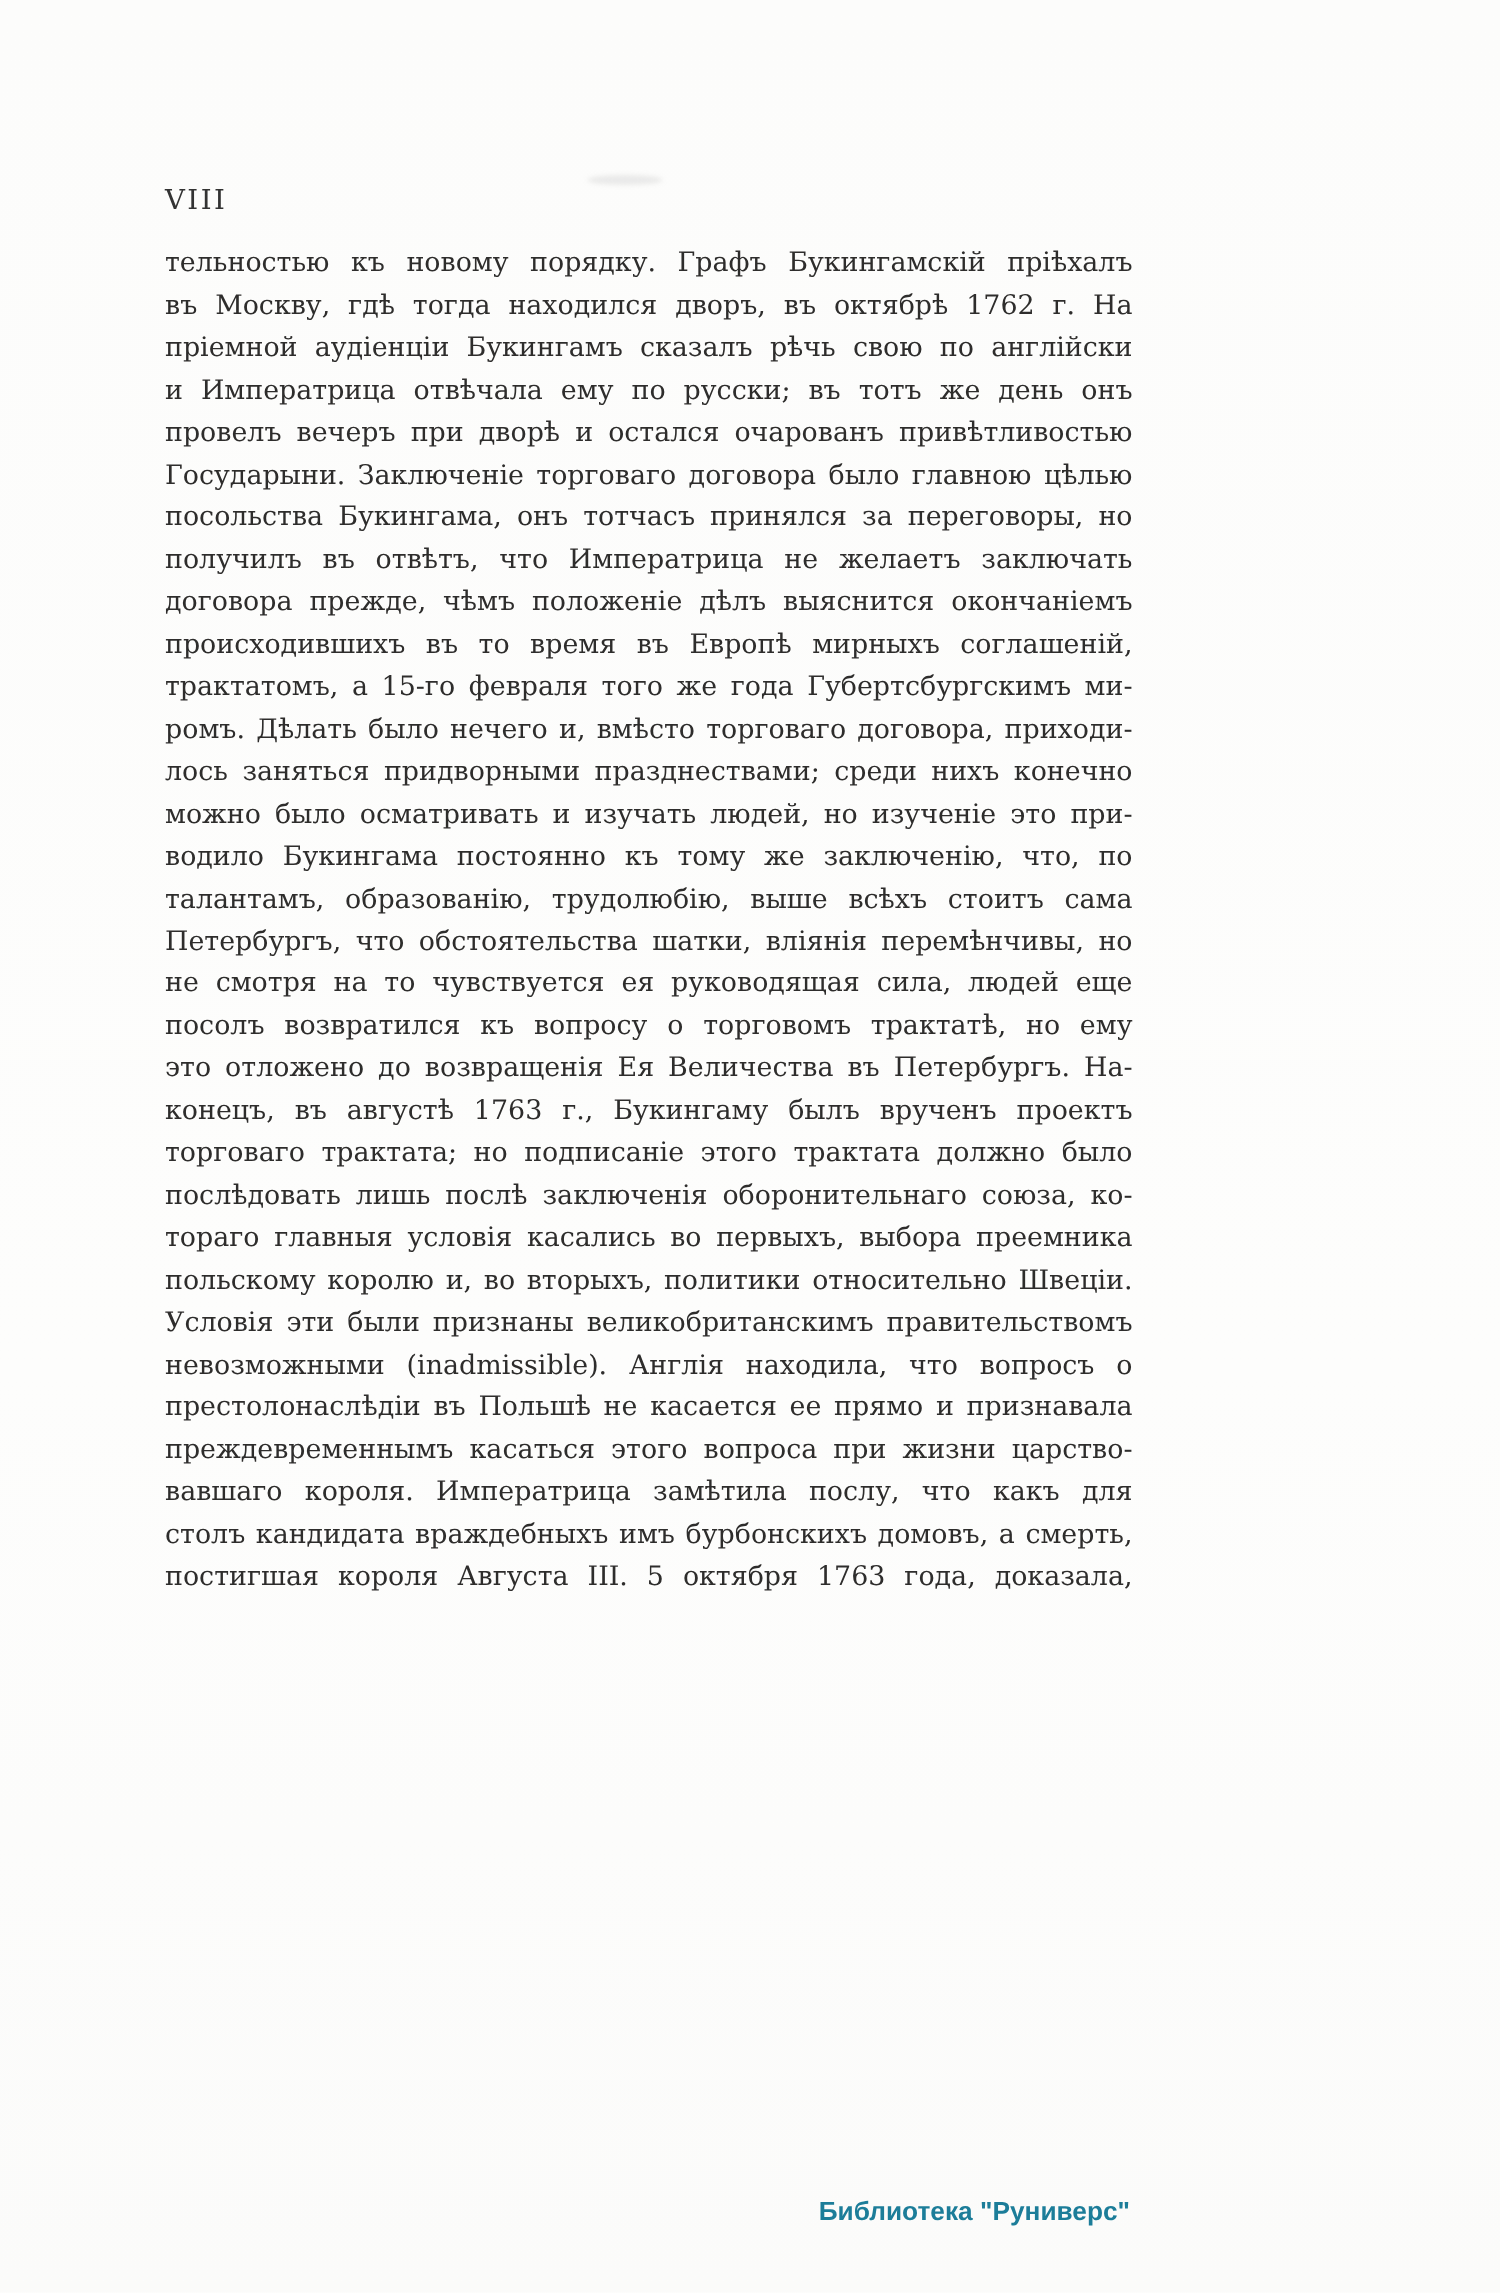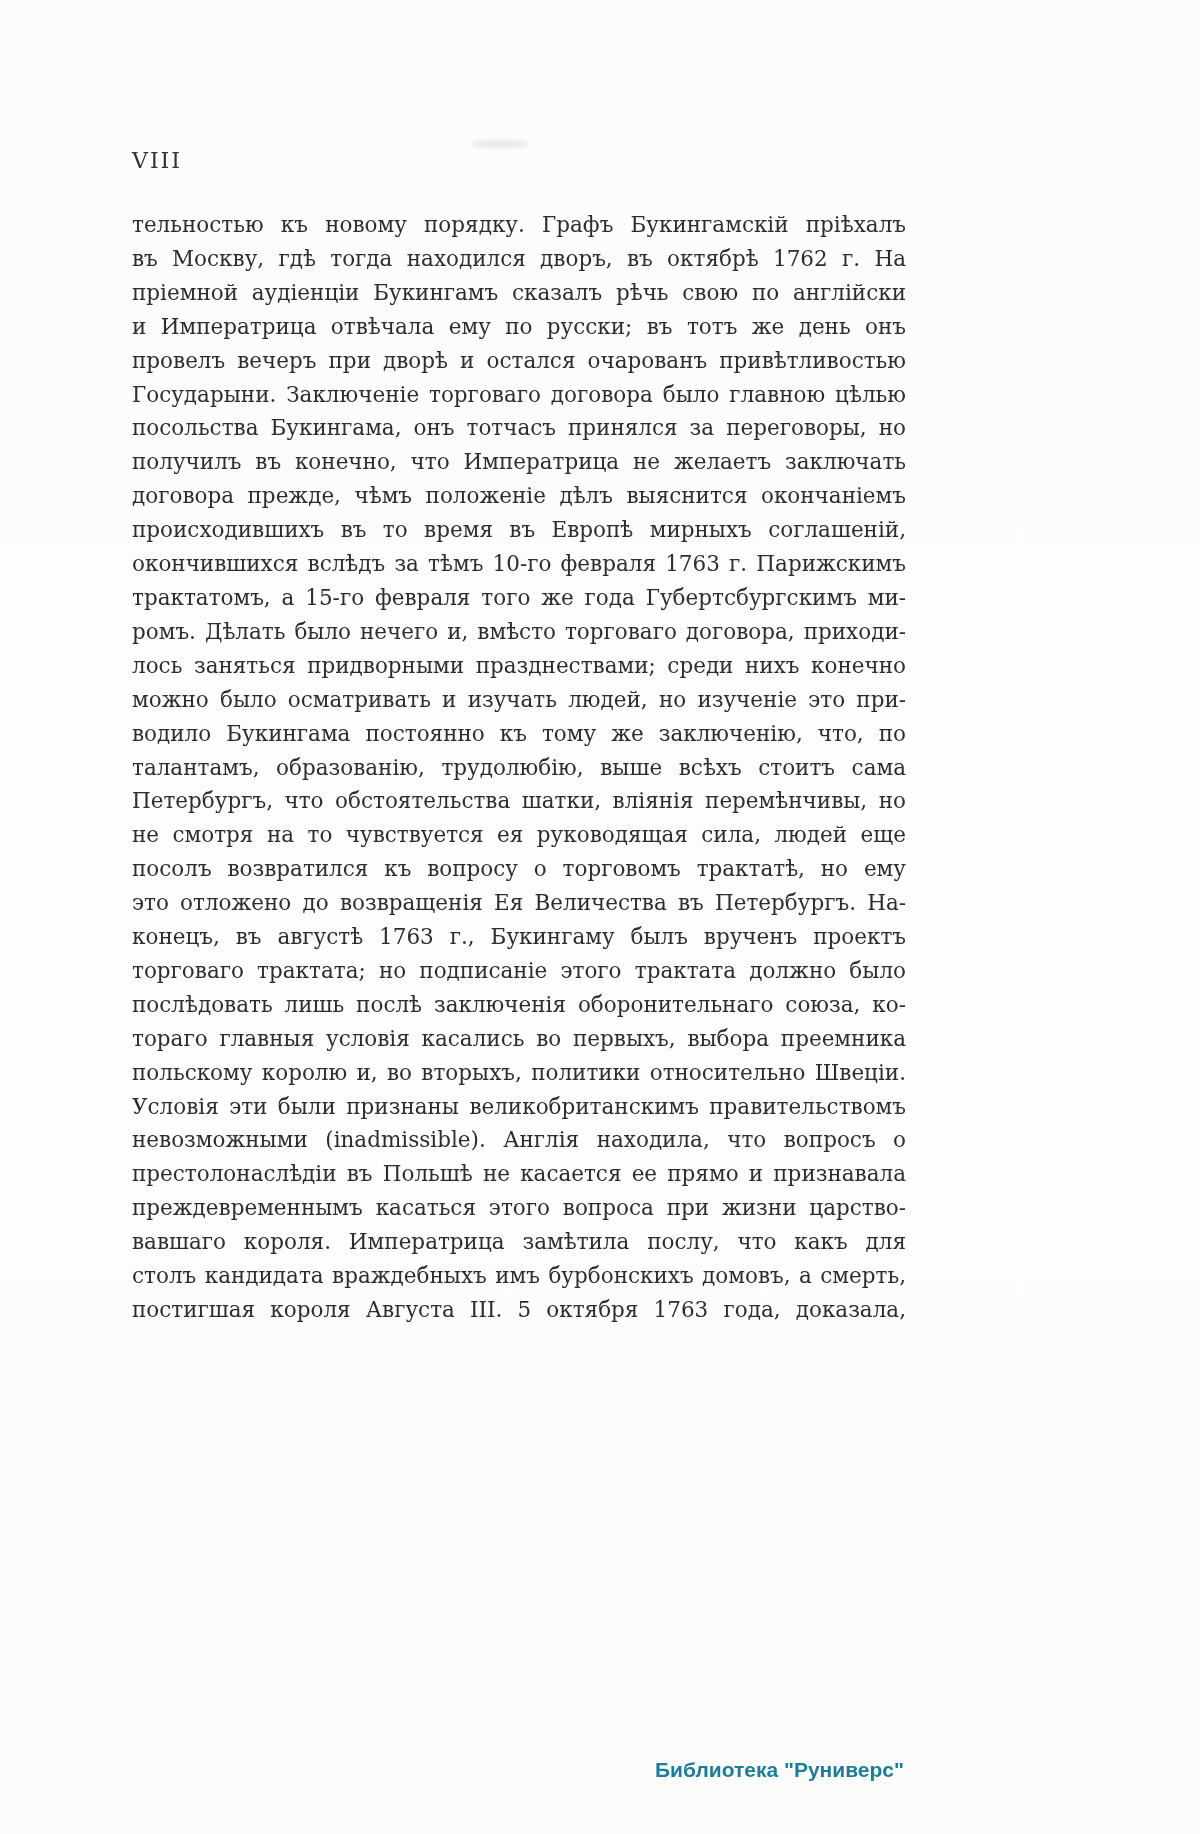--- a/index.html
+++ b/index.html
@@ -22,21 +22,21 @@
     position: absolute;
     left: 132px;
     top: 148px;
     font-size: 22px;
     letter-spacing: 2px;
     color: #333;
   }
   .text-block {
     position: absolute;
     left: 132px;
-    top: 208px;
+    top: 194px;
     width: 774px;
   }
   .text-line {
     font-size: 21.5px;
     line-height: 33.9px;
     text-align: justify;
     text-align-last: justify;
     -moz-text-align-last: justify;
     word-spacing: 1px;
     color: #2e2d2c;
@@ -68,24 +68,23 @@
   <div class="scan-smudge"></div>
   <div class="page-number">VIII</div>
   <div class="text-block">
       <div class="text-line">тельностью къ новому порядку. Графъ Букингамскій пріѣхалъ</div>
       <div class="text-line">въ Москву, гдѣ тогда находился дворъ, въ октябрѣ 1762 г. На</div>
       <div class="text-line">пріемной аудіенціи Букингамъ сказалъ рѣчь свою по англійски</div>
       <div class="text-line">и Императрица отвѣчала ему по русски; въ тотъ же день онъ</div>
       <div class="text-line">провелъ вечеръ при дворѣ и остался очарованъ привѣтливостью</div>
       <div class="text-line">Государыни. Заключеніе торговаго договора было главною цѣлью</div>
       <div class="text-line">посольства Букингама, онъ тотчасъ принялся за переговоры, но</div>
-      <div class="text-line">получилъ въ конечно, что Императрица не желаетъ заключать</div>
+      <div class="text-line">получилъ въ отвѣтъ, что Императрица не желаетъ заключать</div>
       <div class="text-line">договора прежде, чѣмъ положеніе дѣлъ выяснится окончаніемъ</div>
       <div class="text-line">происходившихъ въ то время въ Европѣ мирныхъ соглашеній,</div>
-      <div class="text-line">окончившихся вслѣдъ за тѣмъ 10-го февраля 1763 г. Парижскимъ</div>
       <div class="text-line">трактатомъ, а 15-го февраля того же года Губертсбургскимъ ми-</div>
       <div class="text-line">ромъ. Дѣлать было нечего и, вмѣсто торговаго договора, приходи-</div>
       <div class="text-line">лось заняться придворными празднествами; среди нихъ конечно</div>
       <div class="text-line">можно было осматривать и изучать людей, но изученіе это при-</div>
       <div class="text-line">водило Букингама постоянно къ тому же заключенію, что, по</div>
       <div class="text-line">талантамъ, образованію, трудолюбію, выше всѣхъ стоитъ сама</div>
       <div class="text-line">Петербургъ, что обстоятельства шатки, вліянія перемѣнчивы, но</div>
       <div class="text-line">не смотря на то чувствуется ея руководящая сила, людей еще</div>
       <div class="text-line">посолъ возвратился къ вопросу о торговомъ трактатѣ, но ему</div>
       <div class="text-line">это отложено до возвращенія Ея Величества въ Петербургъ. На-</div>

